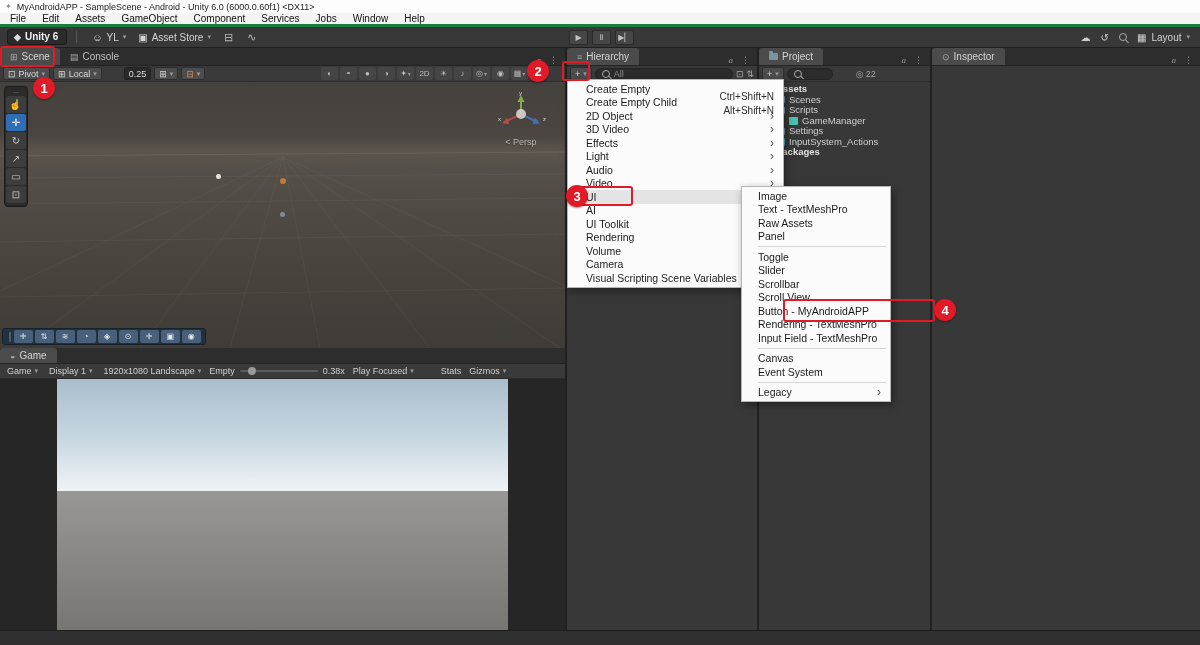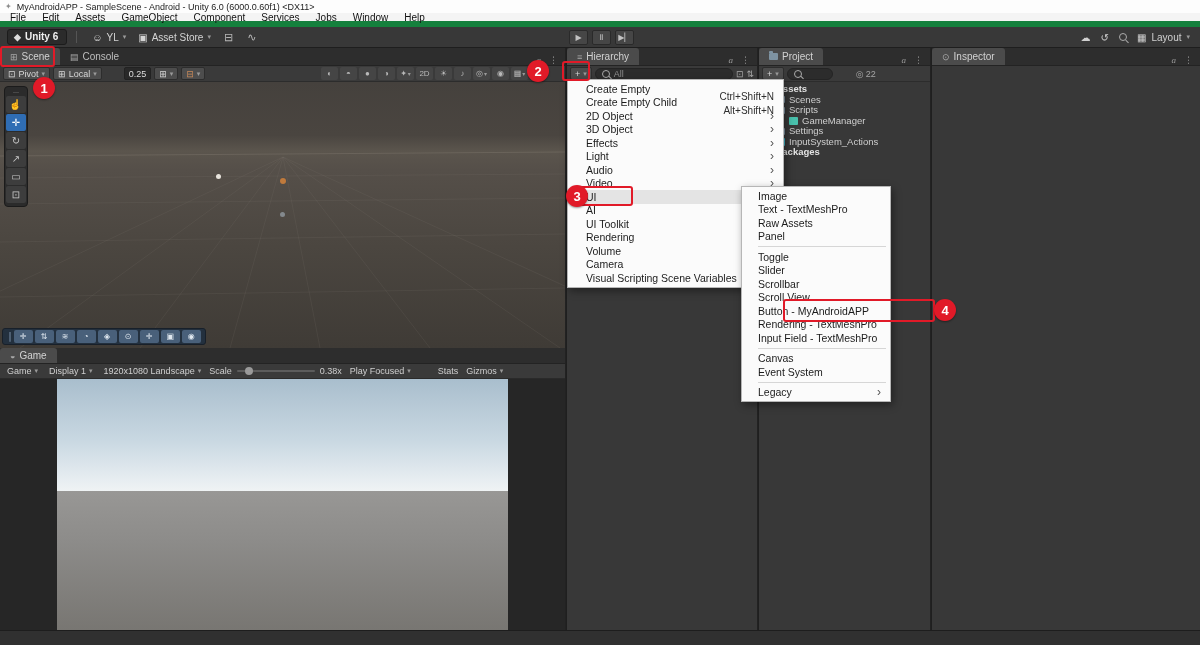--- a/index.html
+++ b/index.html
@@ -11,21 +11,21 @@
   }
   .abs { position:absolute; }
 
   
   .titlebar { left:0; top:0; width:1200px; height:13px; background:#fdfdfd;
     display:flex; align-items:center; gap:5px; padding-left:5px;
     font-size:9px; color:#222; }
   .titlebar .win-icon { color:#8a8a8a; font-size:8px; }
   .menubar { left:0; top:13px; width:1200px; height:14px; background:#f4f4f4;
     display:flex; align-items:center; padding-left:2px; font-size:10px; color:#111;
-    border-bottom:6px solid #15803d; }
+    border-bottom:3px solid #15803d; }
   .menubar .menu-item { padding:0 8px; cursor:default; }
 
   
   .main-toolbar { left:0; top:27px; width:1200px; height:21px; background:#383838;
     display:flex; align-items:center; border-bottom:1px solid #1e1e1e;
     color:#cfcfcf; font-size:10px; }
   .unity-badge { margin-left:7px; background:#2b2b2b; border:1px solid #1c1c1c;
     border-radius:3px; padding:1px 8px 2px 6px; color:#f0f0f0; font-weight:bold;
     display:flex; gap:4px; align-items:center; }
   .unity-badge .logo { color:#dcdcdc; font-size:9px; }
@@ -344,20 +344,35 @@
             </div>
             <div class="tool-btn">
               <span>▭</span>
             </div>
             <div class="tool-btn">
               <span>⊡</span>
             </div>
           </div>
       </div>
 
+      <div class="abs gizmo">
+        <svg width="58" height="42" viewBox="0 0 58 42">
+          <line x1="29" y1="24" x2="29" y2="10" stroke="#7fae4a" stroke-width="2"></line>
+          <polygon points="29,5 25.5,12 32.5,12" fill="#7fae4a"></polygon>
+          <line x1="29" y1="24" x2="15" y2="31" stroke="#b24b46" stroke-width="2"></line>
+          <polygon points="10,33.5 17.5,34 15,27.5" fill="#b24b46"></polygon>
+          <line x1="29" y1="24" x2="43" y2="31" stroke="#4470b2" stroke-width="2"></line>
+          <polygon points="48,33.5 40.5,34 43,27.5" fill="#4470b2"></polygon>
+          <circle cx="29" cy="24" r="5" fill="#d8d4cc" opacity="0.9"></circle>
+          <text x="6" y="31" font-size="6" fill="#ddd">x</text>
+          <text x="51" y="31" font-size="6" fill="#ddd">z</text>
+          <text x="27" y="4.5" font-size="6" fill="#ddd">y</text>
+        </svg>
+        <div class="persp-label">&lt; Persp</div>
+      </div>
 
       <div class="abs bottom-overlay">
         <span class="bo-handle">║</span>
         <div style="display:flex;gap:2px">
 
         <div class="bo-btn">
               <span>✛</span>
             </div>
             <div class="bo-btn">
               <span>⇅</span>
@@ -401,21 +416,21 @@
         <span class="caret-g">▾</span>
       </div>
       <div class="gt-dd">
         <span>Display 1</span>
         <span class="caret-g">▾</span>
       </div>
       <div class="gt-dd">
         <span>1920x1080 Landscape</span>
         <span class="caret-g">▾</span>
       </div>
-      <span>Scale</span>
+      <span>Empty</span>
       <div class="slider">
           <div class="knob"></div>
         </div>
       <span>0.38x</span>
       <div class="gt-dd">
         <span>Play Focused</span>
         <span class="caret-g">▾</span>
       </div>
       <div style="display:flex;gap:7px;color:#b5b5b5">
 
@@ -566,21 +581,21 @@
       <span class="cm-label">Create Empty Child</span>
       <span class="cm-shortcut">Alt+Shift+N</span>
     </div>
 
     <div class="cm-item has-sub">
       <span class="cm-label">2D Object</span>
       <span class="cm-shortcut"></span>
     </div>
 
     <div class="cm-item has-sub">
-      <span class="cm-label">3D Object</span>
+      <span class="cm-label">3D Video</span>
       <span class="cm-shortcut"></span>
     </div>
 
     <div class="cm-item has-sub">
       <span class="cm-label">Effects</span>
       <span class="cm-shortcut"></span>
     </div>
 
     <div class="cm-item has-sub">
       <span class="cm-label">Light</span>

